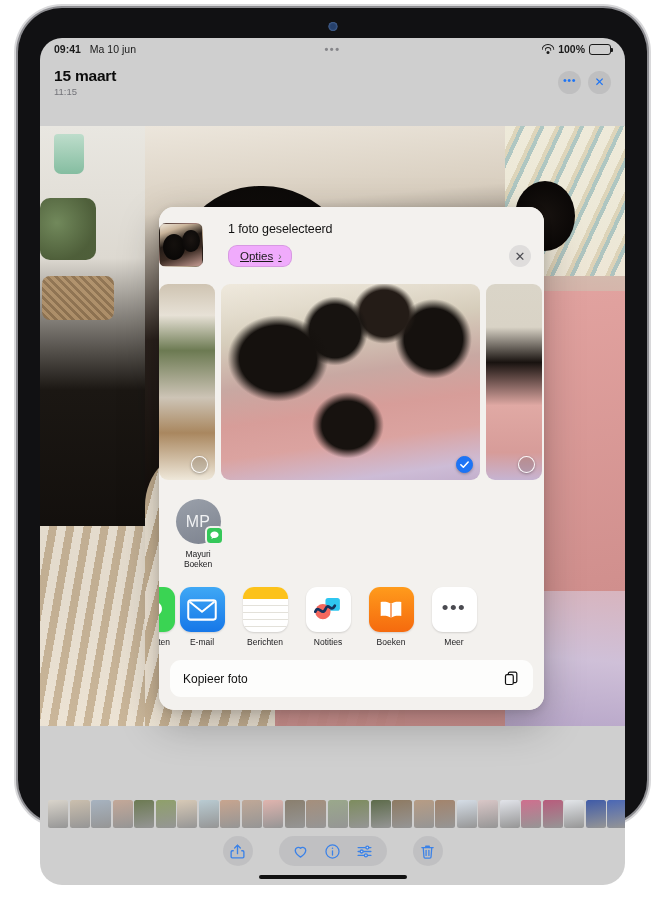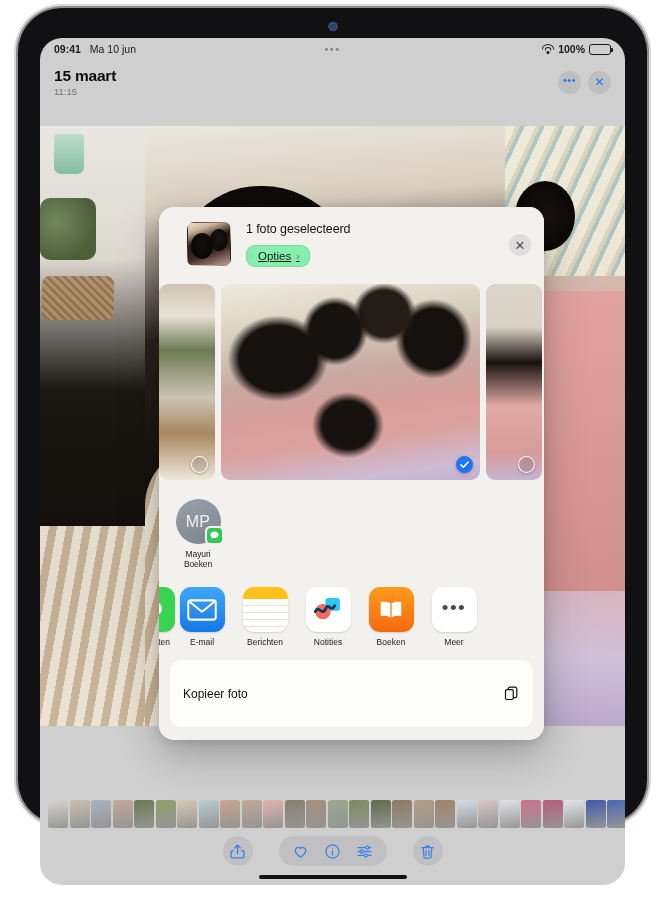--- a/index.html
+++ b/index.html
@@ -166,22 +166,22 @@
     width: 385px;
     background: #f2f0ed;
     border-radius: 15px;
     box-shadow: 0 14px 40px rgba(0,0,0,0.26), 0 2px 8px rgba(0,0,0,0.12);
     overflow: hidden;
     z-index: 40;
   }
 
   
   #sheet-header {
-    display: flex; align-items: center; gap: 15px;
-    padding: 14px 13px 11px 28px;
+    display: flex; align-items: flex-end; gap: 25px;
+    padding: 14px 13px 11px 0;
     background: #f3f1ee;
   }
   #sheet-thumb {
     width: 44px; height: 44px; border-radius: 7px; flex: none;
     background: linear-gradient(160deg, #efe6d9 0%, #c9b49a 18%, #241c17 42%, #3a2a22 66%, #c79d94 100%);
     border: 1px solid rgba(0,0,0,0.09);
     position: relative; overflow: hidden;
   }
   #sheet-thumb::before {
     content:""; position:absolute; left:3px; top:10px; width:22px; height:26px;
@@ -191,21 +191,21 @@
   #sheet-thumb::after {
     content:""; position:absolute; right:2px; top:6px; width:18px; height:22px;
     background: radial-gradient(ellipse at 50% 45%, #1b1512, #0b0908 75%);
     border-radius: 50%;
   }
   #sheet-header-text { flex: 1; padding-top: 1px; }
   #sheet-title { font-size: 12.5px; color: #111; font-weight: 400; letter-spacing: -0.1px; }
   #options-button {
     margin-top: 9px;
     display: inline-flex; align-items: center; gap: 5px;
-    background: #86efac;
+    background: #f0abfc;
     border: 1px solid rgba(0,0,0,0.10);
     border-radius: 9px;
     padding: 4px 9px 4px 11px;
     font-size: 11.5px; color: #1a1a1a; text-decoration: underline;
   }
   #options-chevron { color: #6b6b70; font-size: 10px; }
   #sheet-close-btn {
     width: 22px; height: 22px; border-radius: 50%; flex: none;
     background: rgba(120,120,128,0.16);
     display: flex; align-items: center; justify-content: center;
@@ -301,21 +301,21 @@
   #icon-notes .notes-line { position: absolute; left: 0; right: 0; height: 1px; background: #e3e1da; }
   #icon-reminders { background: #fff; }
   #icon-freeform { background: #fff; }
   #icon-books { background: linear-gradient(180deg, #ff9b1c, #f56a0e); }
   #icon-more { background: #fff; color: #4a4a50; font-size: 19px; letter-spacing: 1.5px; line-height: 1; padding-bottom: 5px; }
 
   
   #actions-list { padding: 3px 11px 13px 11px; background: #f3f1ee; }
   #copy-action {
     background: #fdfdfc; border-radius: 11px;
-    padding: 25px 13px;
+    padding: 10px 13px;
     display: flex; align-items: center;
     font-size: 12px; color: #101010;
   }
   #copy-action-icon { margin-left: auto; width: 17px; height: 17px; }
 
   
   #filmstrip {
     position: absolute; left: 0; right: 0; bottom: 56px; height: 30px;
     display: flex; align-items: center; gap: 1.5px;
     padding: 0 8px; overflow: hidden; z-index: 20;

